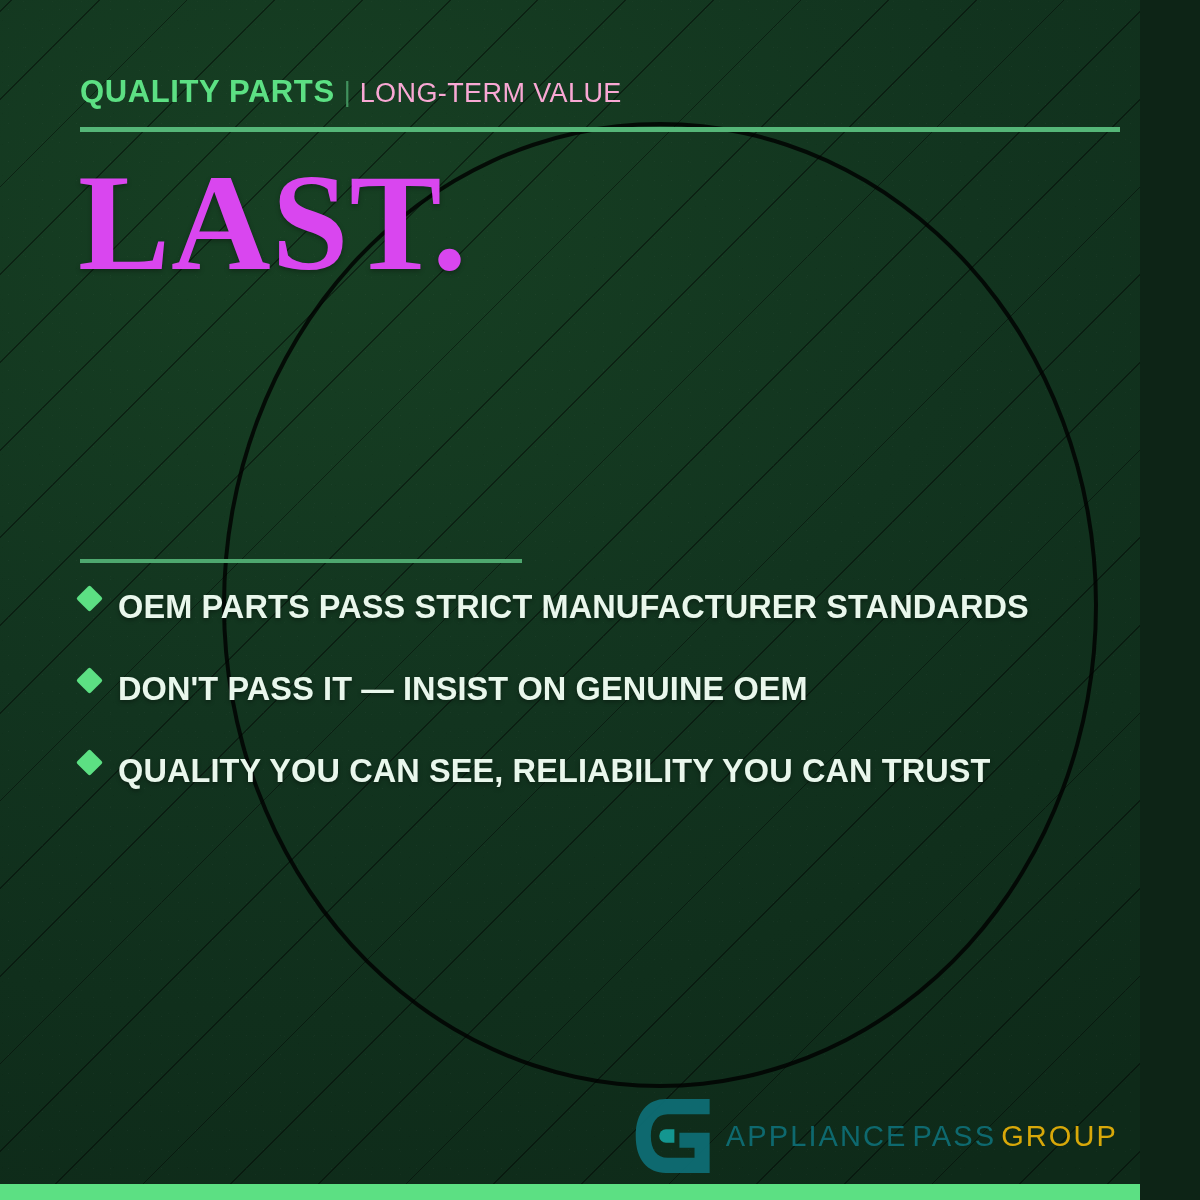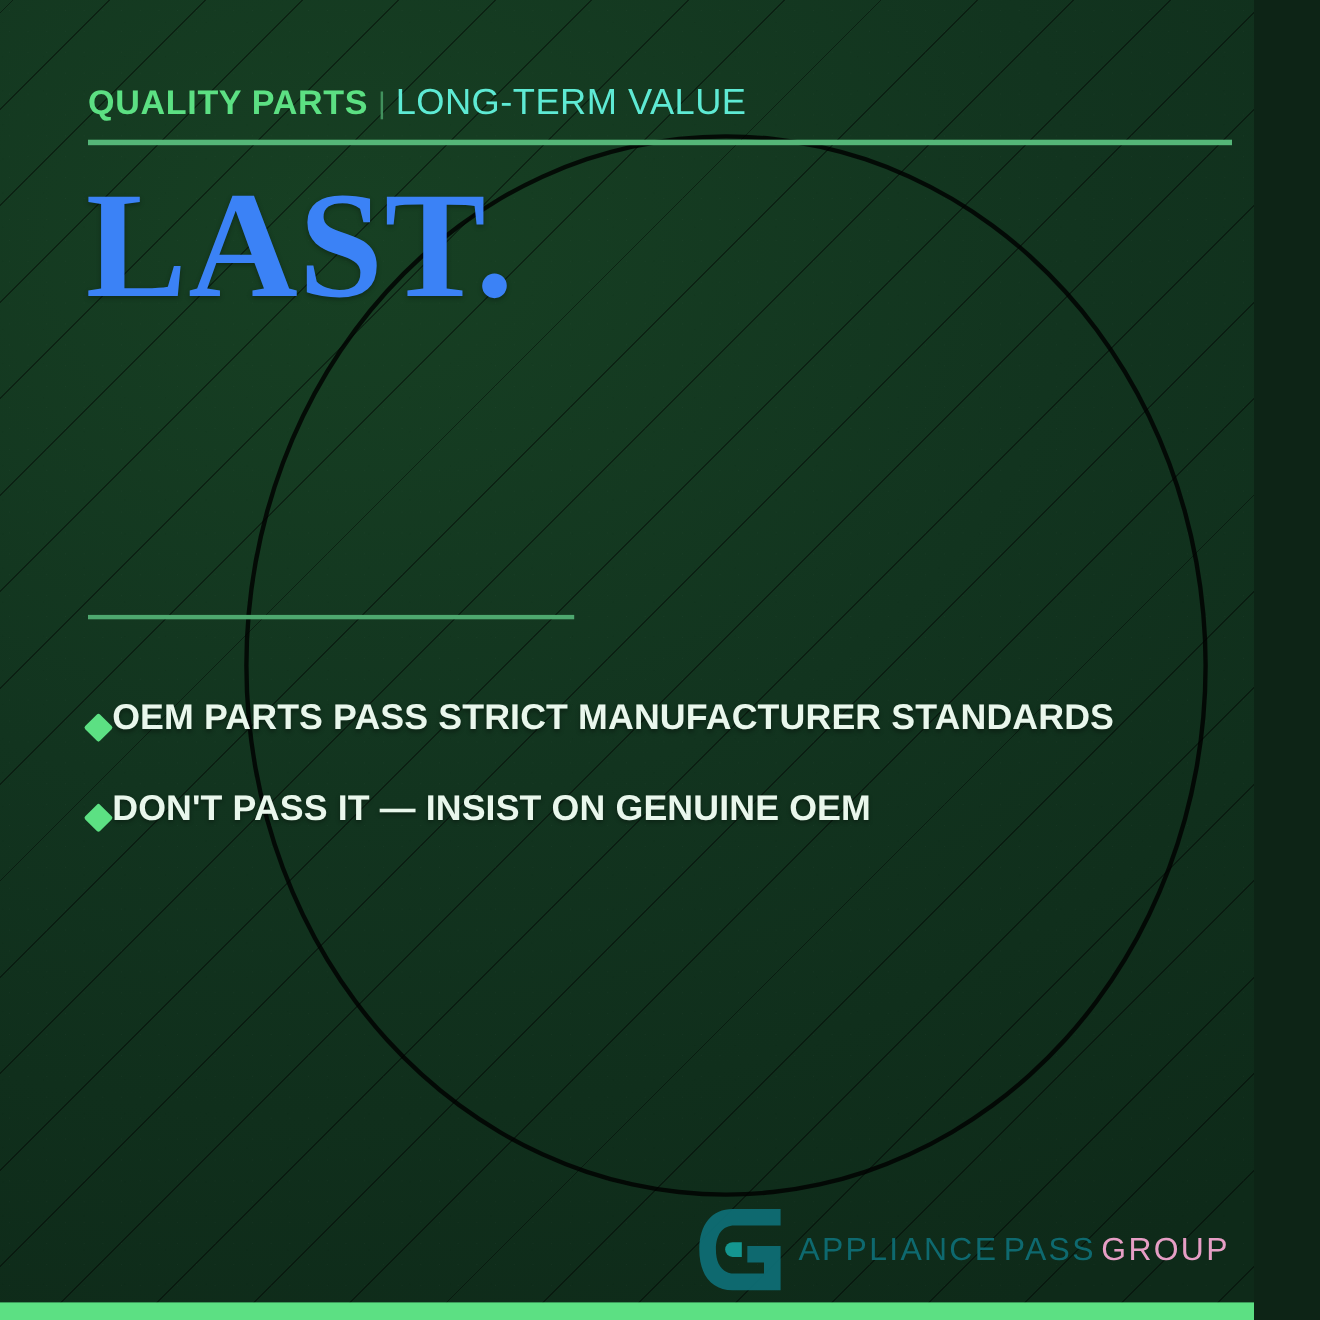--- a/index.html
+++ b/index.html
@@ -92,24 +92,24 @@
     color: #5ce083;
   }
   .eyebrow-sep {
     font-size: 27px;
     font-weight: 400;
     color: #41915d;
     position: relative;
     top: -1px;
   }
   .eyebrow-sub {
-    font-size: 33px;
+    font-size: 27px;
     font-weight: 400;
     letter-spacing: 0.4px;
-    color: #5eead4;
+    color: #f9a8d4;
   }
   .rule-top {
     position: absolute;
     left: 80px;
     top: 127px;
     width: 1040px;
     height: 5px;
     background: #55b678;
   }
 
@@ -123,43 +123,43 @@
     line-height: 0.935;
     letter-spacing: 1px;
   }
   .headline .line {
     display: block;
     font-size: 138px;
     white-space: nowrap;
     text-shadow: 0 2px 5px rgba(0,0,0,0.30);
   }
   .headline .l1, .headline .l2 { color: #ffffff; }
-  .headline .l3 { color: #3b82f6; }
+  .headline .l3 { color: #d946ef; }
 
   .rule-mid {
     position: absolute;
     left: 80px;
     top: 559px;
     width: 442px;
     height: 4px;
     background: #4ea86f;
   }
 
   
   .bullets {
     position: absolute;
     left: 80px;
     top: 589px;
     width: 1080px;
   }
   .bullet-row {
     display: flex;
-    align-items: flex-end;
+    align-items: flex-start;
     height: 82px;
-    gap: 3px;
+    gap: 19px;
     white-space: nowrap;
   }
   .diamond {
     flex: 0 0 auto;
     width: 19px;
     height: 19px;
     background: #5ce083;
     transform: rotate(45deg);
     border-radius: 2px;
   }
@@ -191,21 +191,21 @@
     flex-direction: row;
     line-height: 1.0;
     gap: 5px;
   }
   .logo-words span {
     font-size: 29px;
     font-weight: 400;
     letter-spacing: 2.1px;
     color: #0e6f77;
   }
-  .logo-words span.dim { color: #f9a8d4; }
+  .logo-words span.dim { color: #eab308; }
 </style>
 </head>
 <body>
 
 <div class="poster">
 
   <div class="bg-base"></div>
   <div class="bg-stripes"></div>
   <div class="bg-noise"></div>
   <div class="bg-circle"></div>
@@ -225,20 +225,24 @@
     <div class="rule-mid"></div>
 
     <div class="bullets">
       <div class="bullet-row">
         <span class="diamond"></span>
         <span class="bullet-text">OEM PARTS PASS STRICT MANUFACTURER STANDARDS</span>
       </div>
       <div class="bullet-row">
         <span class="diamond"></span>
         <span class="bullet-text">DON'T PASS IT — INSIST ON GENUINE OEM</span>
+      </div>
+      <div class="bullet-row">
+        <span class="diamond"></span>
+        <span class="bullet-text">QUALITY YOU CAN SEE, RELIABILITY YOU CAN TRUST</span>
       </div>
     </div>
 
     <div class="logo">
       <svg class="logo-mark" viewBox="0 0 100 100">
         <path d="M96 6 H44 C22 6 8 22 8 50 C8 78 22 94 44 94 H96 V46 H60 V64 H78 V76 H46 C33 76 26 66 26 50 C26 34 33 24 46 24 H96 Z" fill="#0e6f77"></path>
         <path d="M44 42 H54 V58 H44 A8 8 0 0 1 44 42 Z" fill="#15a09a"></path>
       </svg>
       <div class="logo-words">
         <span>APPLIANCE</span>

